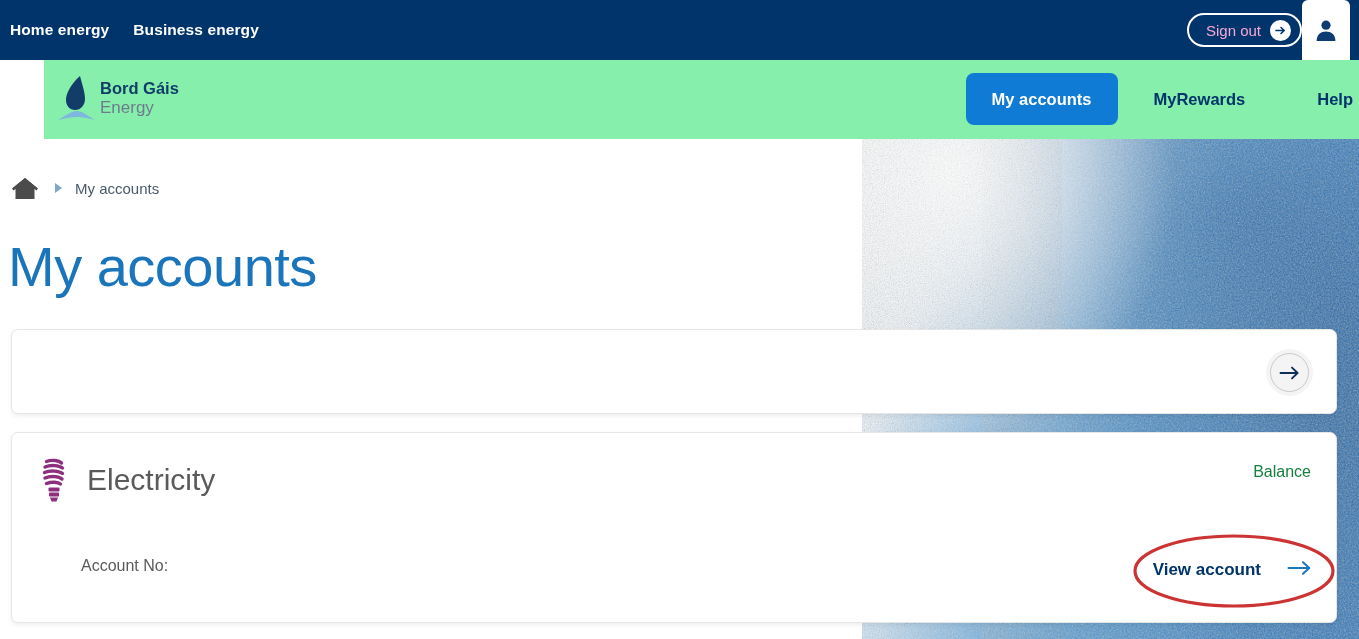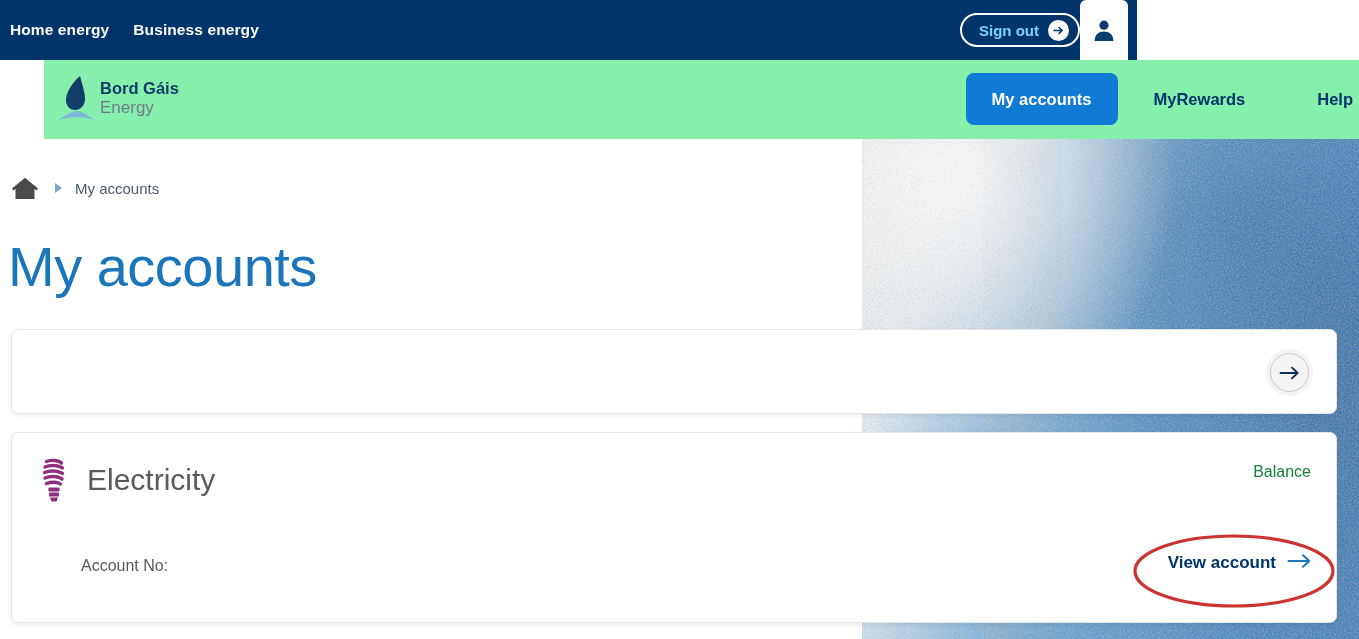--- a/index.html
+++ b/index.html
@@ -20,21 +20,21 @@
     width: 1359px;
     height: 639px;
     background: #ffffff;
     overflow: hidden;
   }
 
   
   .topbar {
     position: absolute;
     top: 0; left: 0;
-    width: 1137px;
+    width: 1359px;
     height: 60px;
     background: #00346b;
     z-index: 5;
   }
   .topbar-links {
     position: absolute;
     left: 10px;
     top: 0;
     height: 60px;
     display: flex;
@@ -60,23 +60,23 @@
     border: 2px solid #ffffff;
     border-radius: 17px;
     padding: 0 9px 0 17px;
     display: flex;
     align-items: center;
     gap: 9px;
     background: transparent;
     cursor: pointer;
   }
   .signout-label {
-    color: #7dd3fc;
+    color: #f9a8d4;
     font-size: 15px;
-    font-weight: bold;
+    font-weight: normal;
     white-space: nowrap;
   }
   .signout-arrow {
     width: 21px; height: 21px;
     border-radius: 50%;
     background: #ffffff;
     display: flex;
     align-items: center;
     justify-content: center;
     flex: none;
@@ -287,24 +287,24 @@
     color: #5a5a5a;
     white-space: nowrap;
   }
   .acct-no-value {
     margin-left: 4px;
     color: #5a5a5a;
   }
   .view-account {
     position: absolute;
     right: 24px;
-    top: 120px;
-    display: flex;
-    align-items: center;
-    gap: 11px;
+    top: 127px;
+    display: flex;
+    align-items: center;
+    gap: 26px;
     cursor: pointer;
     text-decoration: none;
   }
   .view-account-label {
     font-size: 17px;
     font-weight: bold;
     color: #00346b;
     white-space: nowrap;
   }
 

